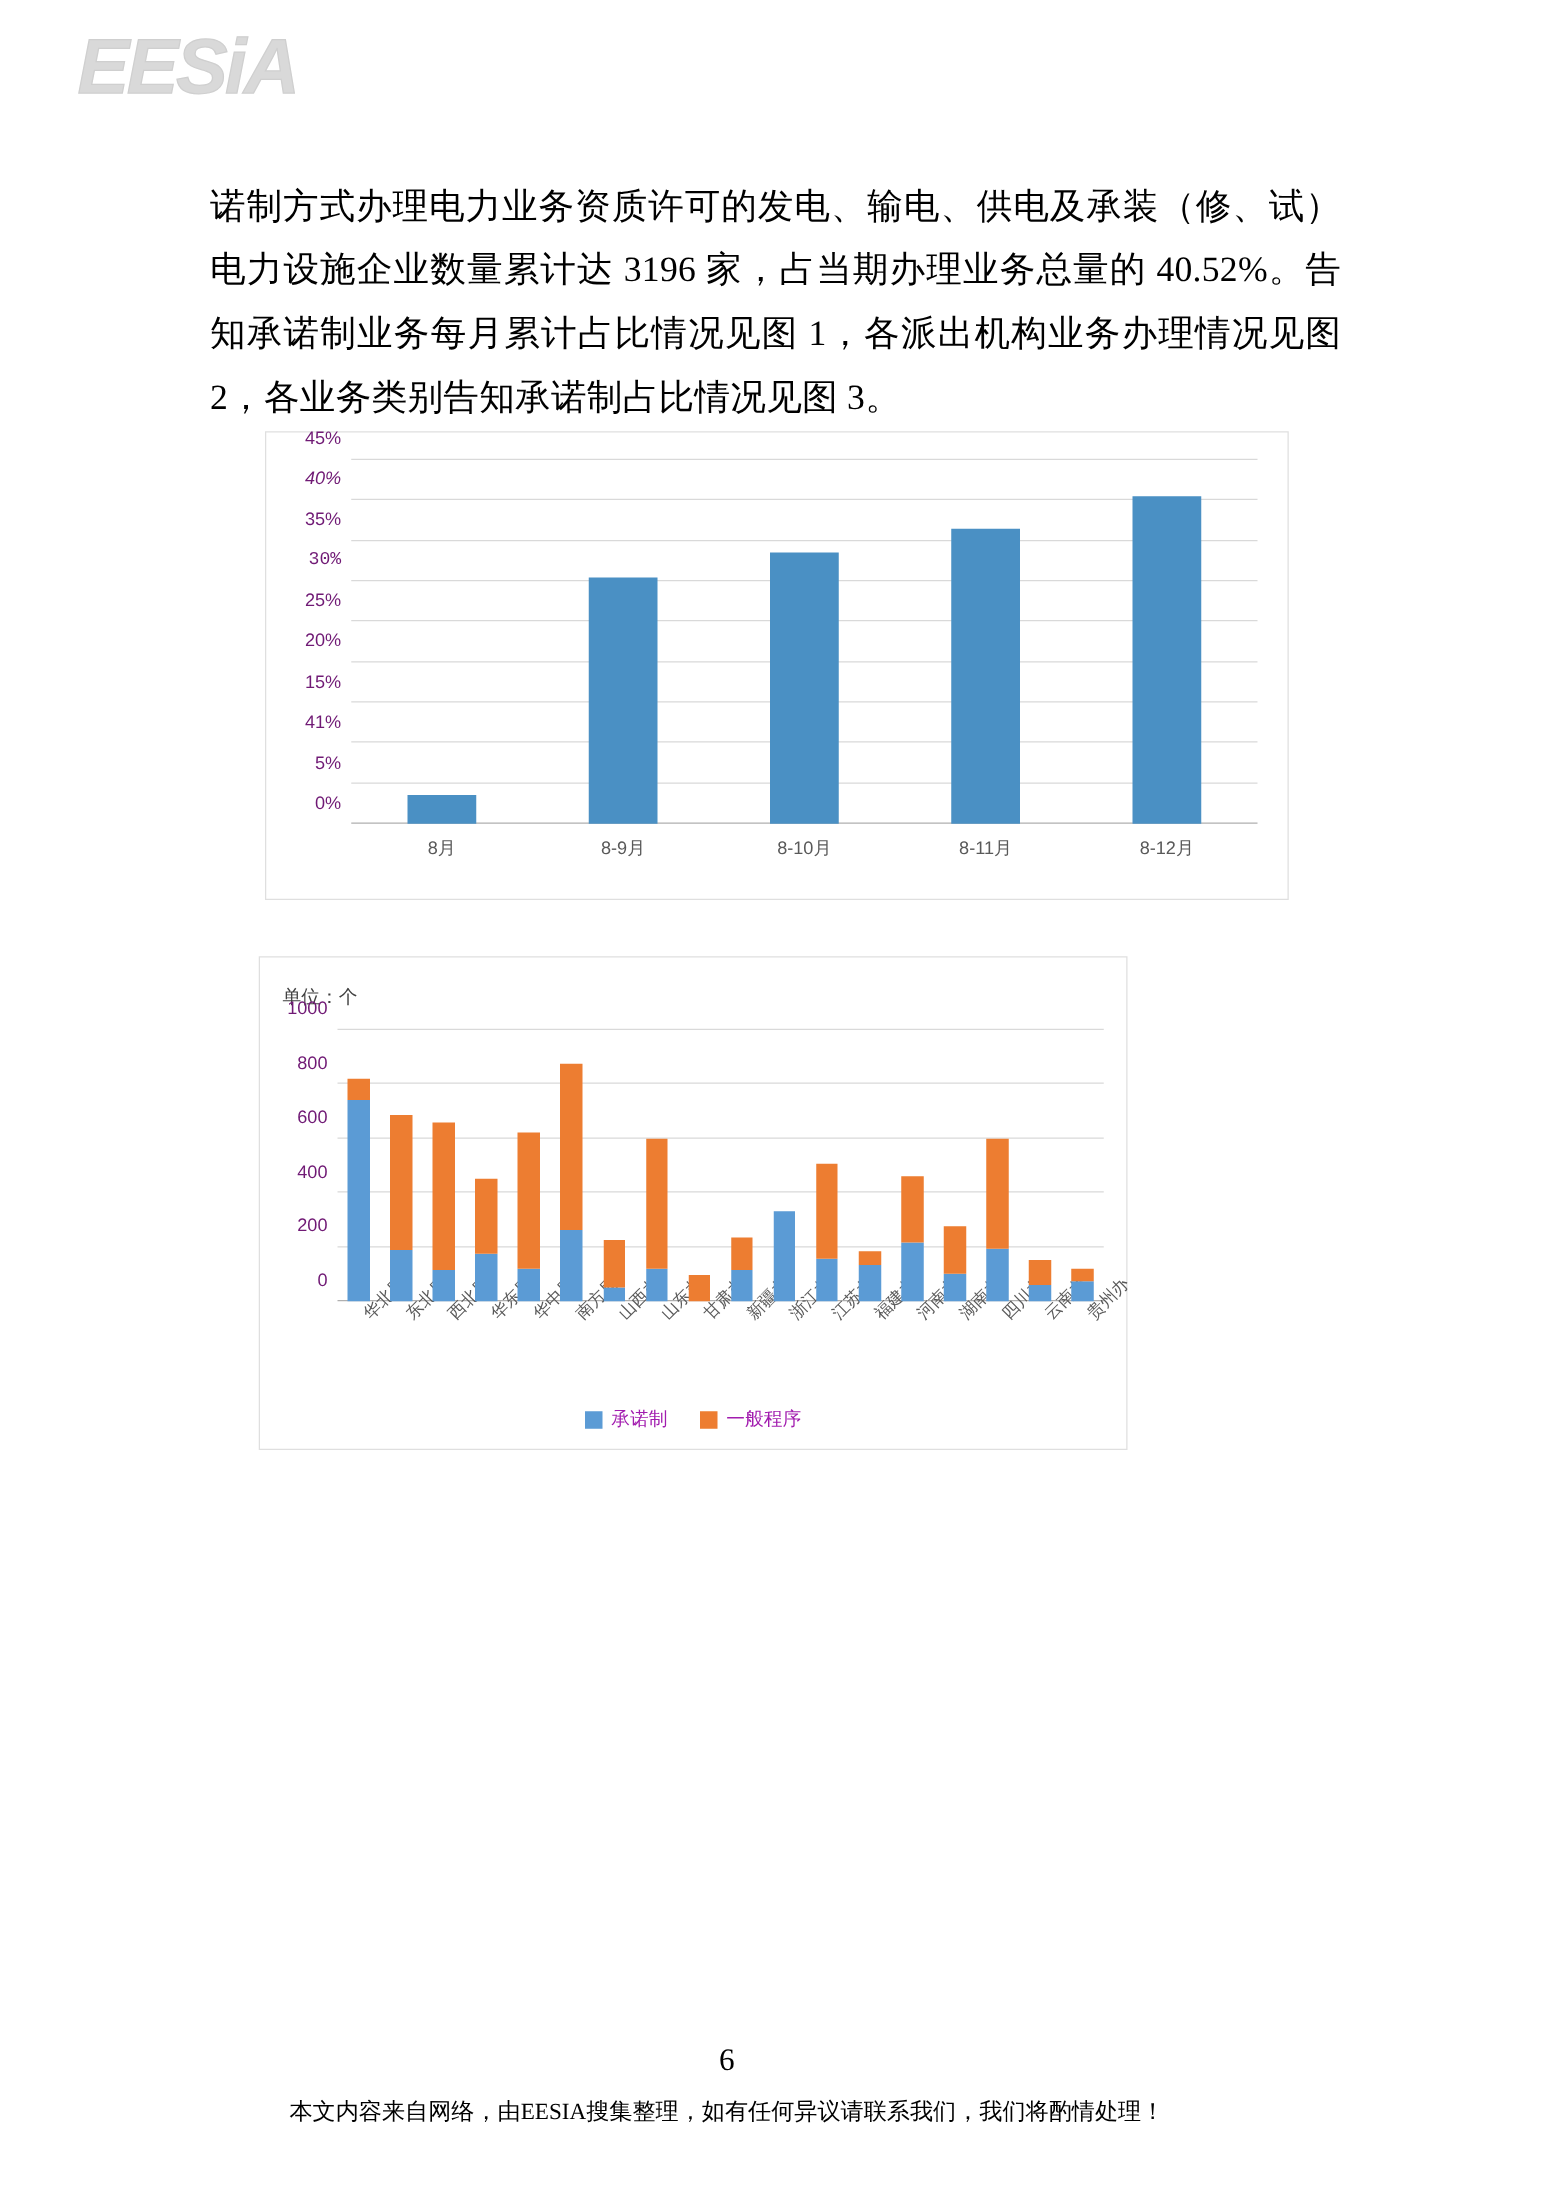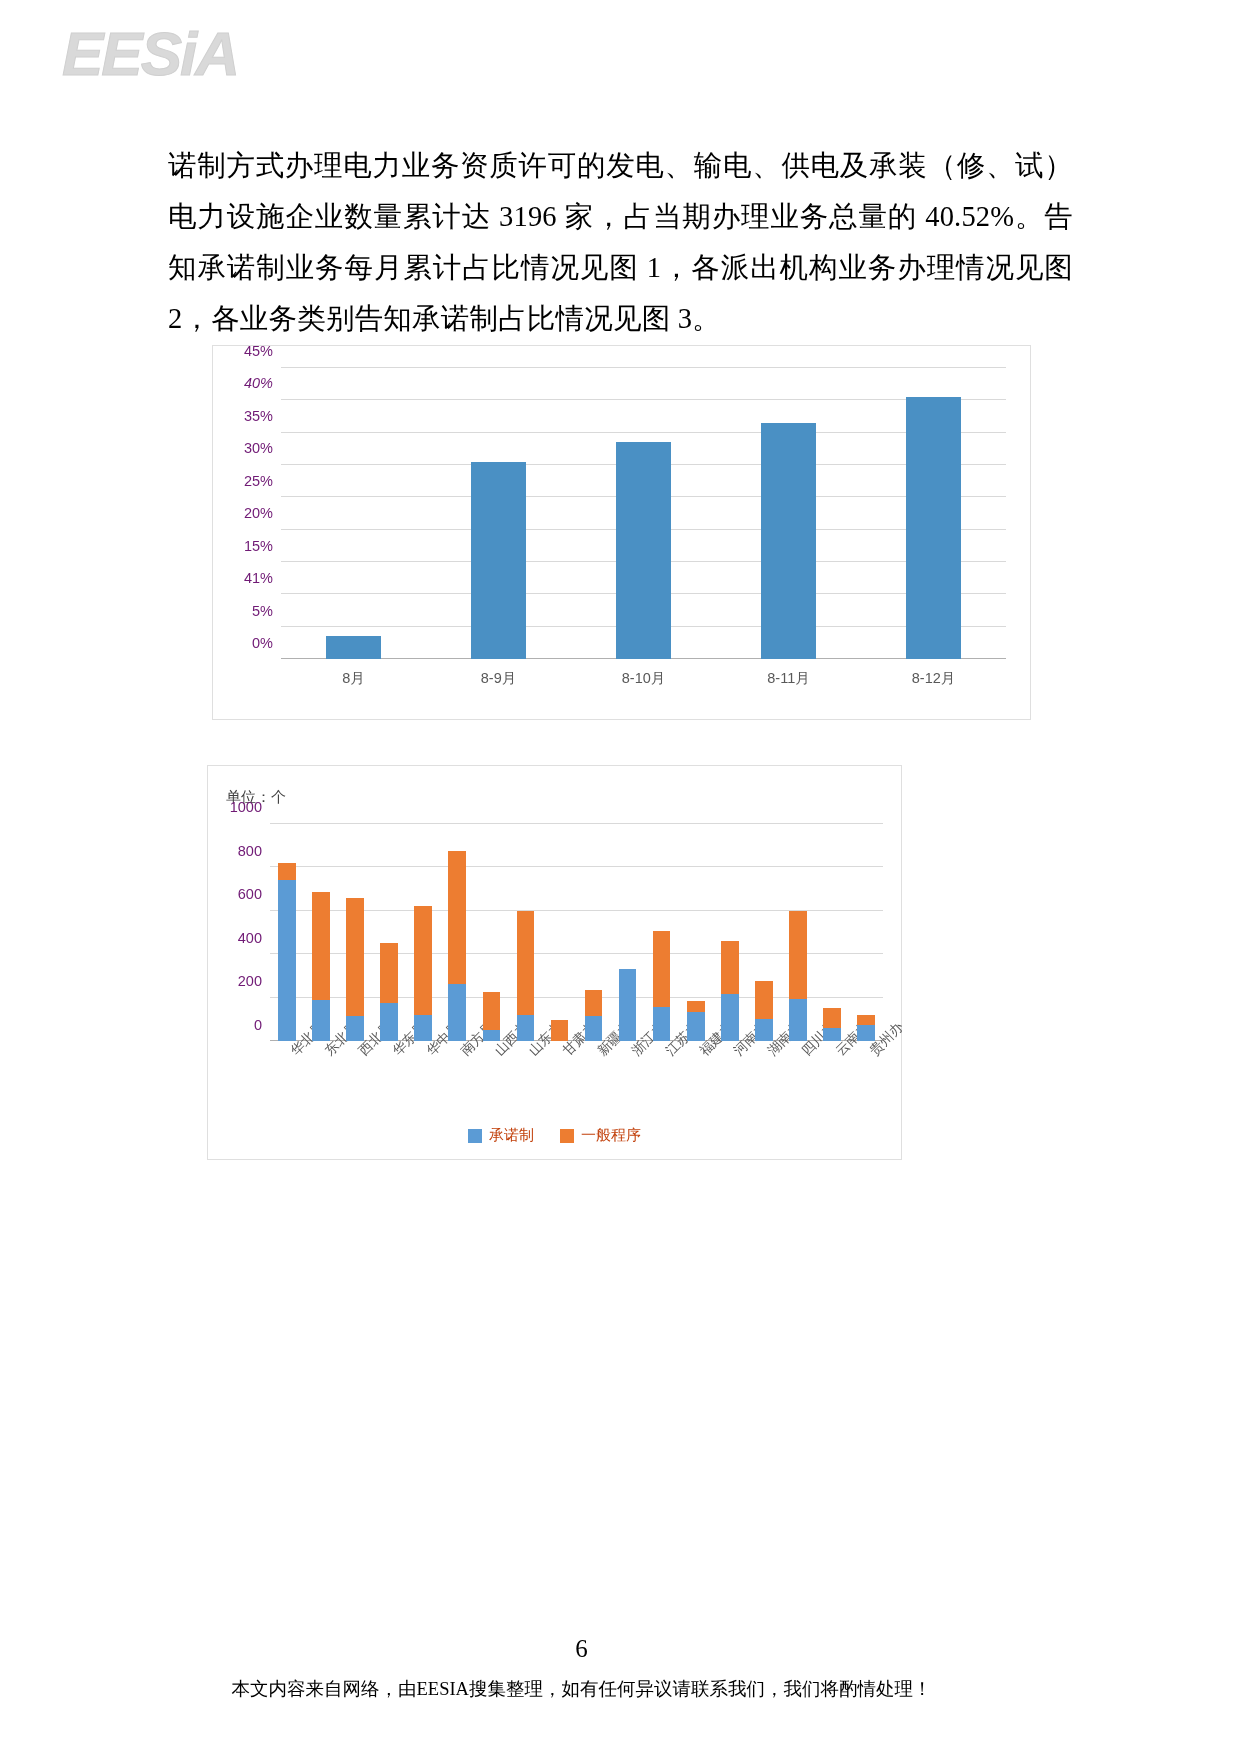--- a/index.html
+++ b/index.html
@@ -150,21 +150,21 @@
   .seg-b { background: #ed7d31; position: absolute; left: 0; right: 0; }
   .legend {
     position: absolute;
     left: 0;
     right: 0;
     bottom: 14px;
     display: flex;
     justify-content: center;
     gap: 26px;
     font-size: 15px;
-    color: #c2410c;
+    color: #a21caf;
     font-family: "Liberation Sans", sans-serif;
   }
   .legend-item { display: flex; align-items: center; gap: 7px; }
   .legend-swatch { width: 14px; height: 14px; display: inline-block; }
 
   
   .page-number {
     position: absolute;
     left: 0;
     right: 0;
@@ -210,21 +210,21 @@
           <div class="gridline" style="bottom: 33.3333%;">
             <div class="ytick" style="bottom: 33.3333%;">15%</div>
           </div>
           <div class="gridline" style="bottom: 44.4444%;">
             <div class="ytick" style="bottom: 44.4444%;">20%</div>
           </div>
           <div class="gridline" style="bottom: 55.5556%;">
             <div class="ytick" style="bottom: 55.5556%;">25%</div>
           </div>
           <div class="gridline" style="bottom: 66.6667%;">
-            <div class="ytick" style="bottom: 66.6667%;">30%</div>
+            <div class="ytick" style="bottom: 66.6667%; font-family: Liberation Mono, monospace;">30%</div>
           </div>
           <div class="gridline" style="bottom: 77.7778%;">
             <div class="ytick" style="bottom: 77.7778%;">35%</div>
           </div>
           <div class="gridline" style="bottom: 88.8889%; font-style: italic;">
             <div class="ytick" style="bottom: 88.8889%;">40%</div>
           </div>
           <div class="gridline" style="bottom: 100%;">
             <div class="ytick" style="bottom: 100%;">45%</div>
           </div>

